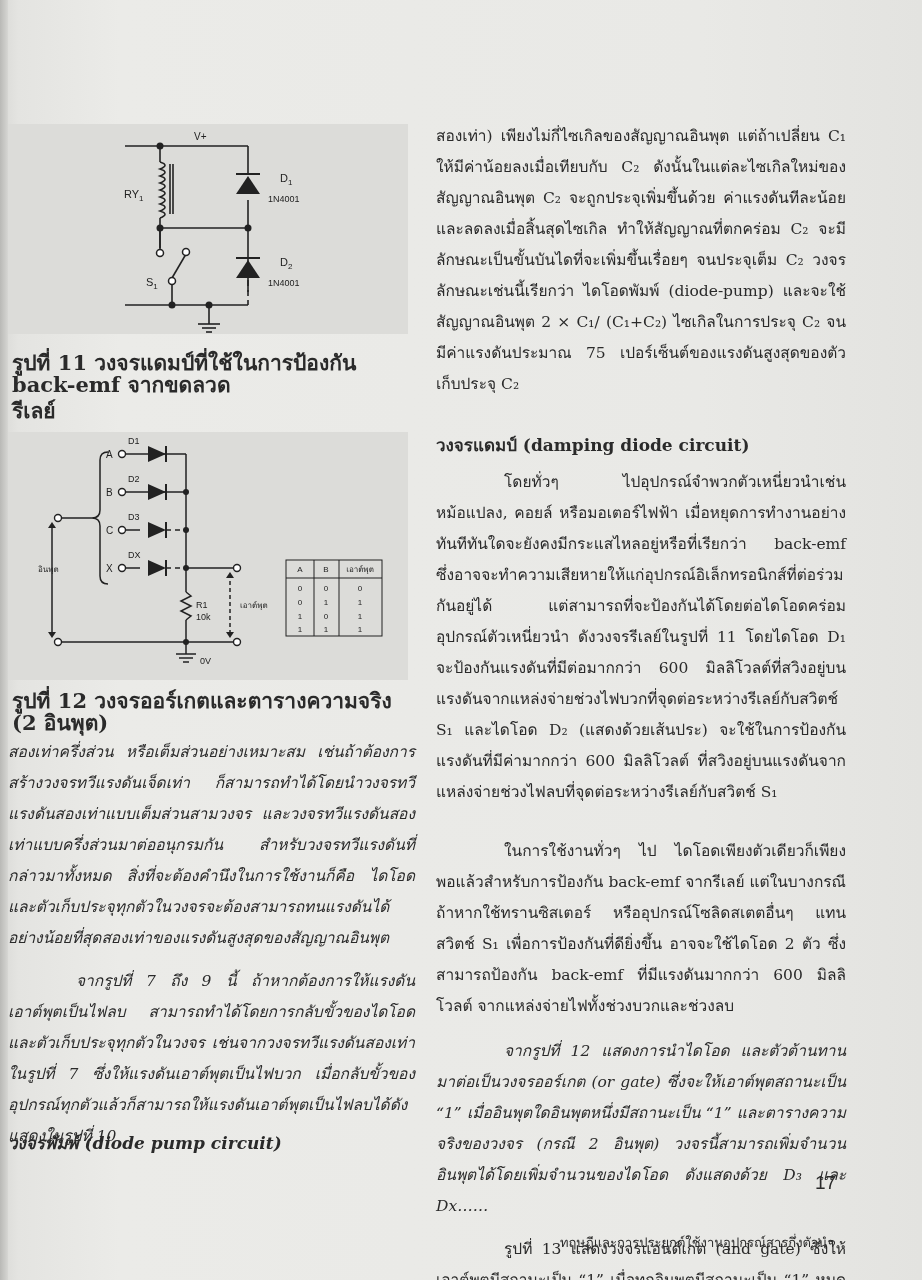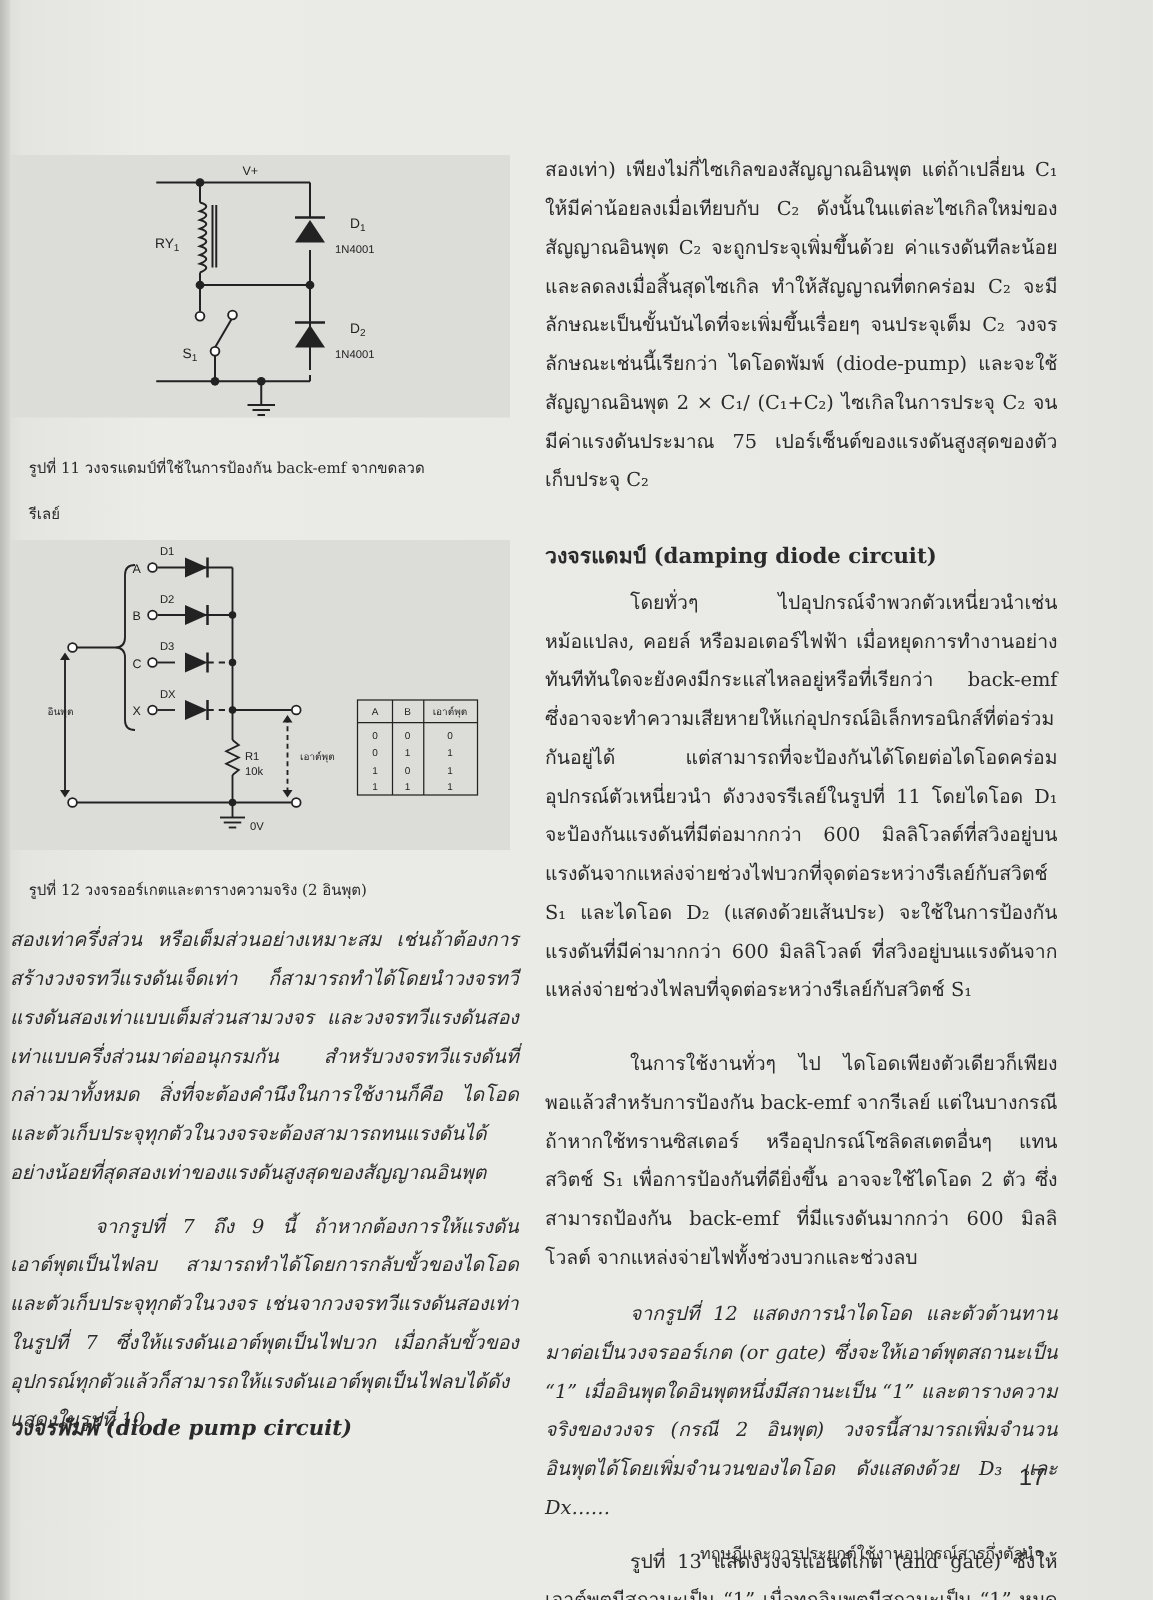--- a/index.html
+++ b/index.html
@@ -10,21 +10,21 @@
     color:#2a2a2a;
   }
   .page { position:absolute; inset:0; background:linear-gradient(90deg,#d9d9d6 0,#e4e4e1 18px,#ebebe8 120px,#e9e9e6 700px,#e3e3e0 922px); }
   .spine { position:absolute; left:0; top:0; width:8px; height:1280px; background:linear-gradient(90deg,#b9b9b6,#d6d6d3); }
   .col { position:absolute; font-size:15.5px; line-height:31px; }
   .col-left { left:8px; width:407px;font-style:italic; }
   .col-right { left:436px; width:410px; }
   .p { margin:0; text-align:justify; text-align-last:left; }
   .indent { text-indent:68px; }
   .h { font-weight:bold; font-size:17px; margin:0; }
-  .caption { font-weight:normal; font-size:12px; line-height:22px; margin:15px; }
+  .caption { font-weight:bold; font-size:21px; line-height:22px; margin:4px; }
   .fig { position:absolute; background:#dcdcd9; }
   svg text { font-family:"Liberation Sans","DejaVu Sans",sans-serif; fill:#222; }
   .footer { position:absolute; left:560px; top:1232px; font-size:13px; font-family:"DejaVu Sans","Liberation Sans",sans-serif; }
   .pnum { position:absolute; left:815px; top:1172px; font-size:19px; font-weight:normal; font-family:"Liberation Sans",sans-serif; }
   sub { font-size:10px; }
 </style>
 </head>
 <body>
 
 <div class="page"></div>

